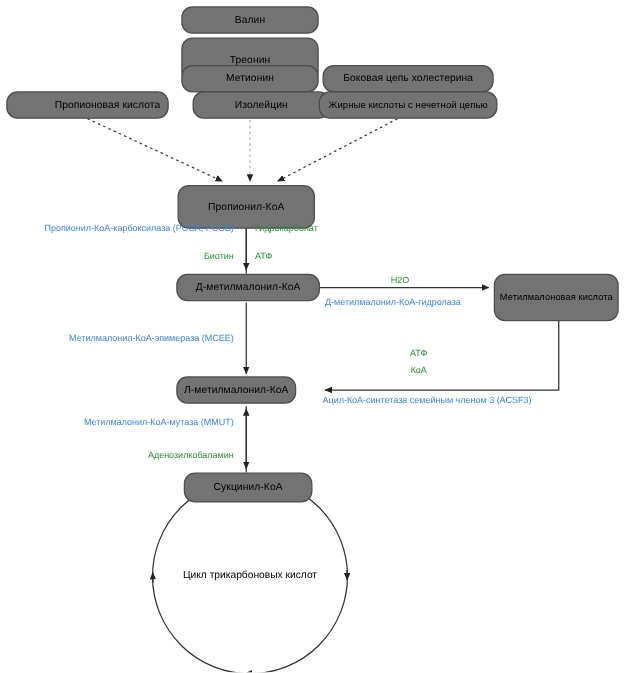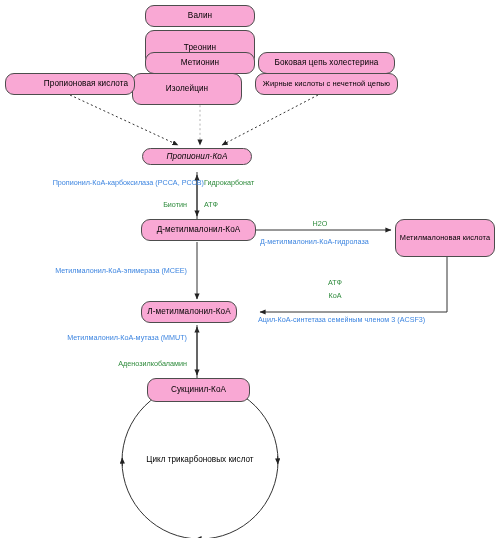--- a/index.html
+++ b/index.html
@@ -23,21 +23,21 @@
     left: 0;
     top: 0;
     width: 500px;
     height: 538px;
   }
   .node {
     position: absolute;
     box-sizing: border-box;
     border: 1px solid #4d4d4d;
     border-radius: 9px;
-    background: #f9a8d4;
+    background: #737373;
     color: #000000;
     font-size: 8.2px;
     line-height: 1.1;
     display: flex;
     align-items: center;
     justify-content: center;
     text-align: center;
     white-space: nowrap;
     letter-spacing: 0.01em;
     z-index: 3;
@@ -107,37 +107,37 @@
   </div>
 
   <div class="node" style="left:145px; top:30px; width:110px; height:36px;">
     <span>Треонин</span>
   </div>
 
   <div class="node" style="left:145px; top:52px; width:110px; height:22px;">
     <span>Метионин</span>
   </div>
 
-  <div class="node" style="left:132px; top:73px; width:110px; height:32px;">
+  <div class="node" style="left:154px; top:73px; width:110px; height:22px;">
     <span>Изолейцин</span>
   </div>
 
   <div class="node" style="left:5px; top:73px; width:130px; height:22px;padding-left:32px;">
     <span>Пропионовая кислота</span>
   </div>
 
   <div class="node" style="left:258px; top:52px; width:137px; height:22px;">
     <span>Боковая цепь холестерина</span>
   </div>
 
   <div class="node" style="left:255px; top:73px; width:143px; height:22px; font-size:7.6px;">
     <span>Жирные кислоты с нечетной цепью</span>
   </div>
 
-  <div class="node" style="left:142px; top:148px; width:110px; height:17px;font-style:italic;">
+  <div class="node" style="left:142px; top:148px; width:110px; height:35px;">
     <span>Пропионил-КоА</span>
   </div>
 
   <div class="node" style="left:141px; top:219px; width:115px; height:22px;">
     <span>Д-метилмалонил-КоА</span>
   </div>
 
   <div class="node" style="left:395px; top:219px; width:100px; height:38px; font-size:7.4px;">
     <span>Метилмалоновая кислота</span>
   </div>
@@ -147,21 +147,21 @@
   </div>
 
   <div class="node" style="left:147px; top:378px; width:103px; height:24px;">
     <span>Сукцинил-КоА</span>
   </div>
 
   <div class="cycle-label" style="left:117px; top:455px; width:166px; text-align:center;">
     <span>Цикл трикарбоновых кислот</span>
   </div>
 
-  <div class="lbl enzyme right" style="left:22px; top:179px; width:182px;">
+  <div class="lbl enzyme right" style="left:5px; top:179px; width:182px;">
     <span>Пропионил-КоА-карбоксилаза (PCCA, PCCB)</span>
   </div>
 
   <div class="lbl cofactor" style="left:204px; top:179px;">
     <span>Гидрокарбонат</span>
   </div>
 
   <div class="lbl cofactor right" style="left:120px; top:201px; width:67px;">
     <span>Биотин</span>
   </div>

